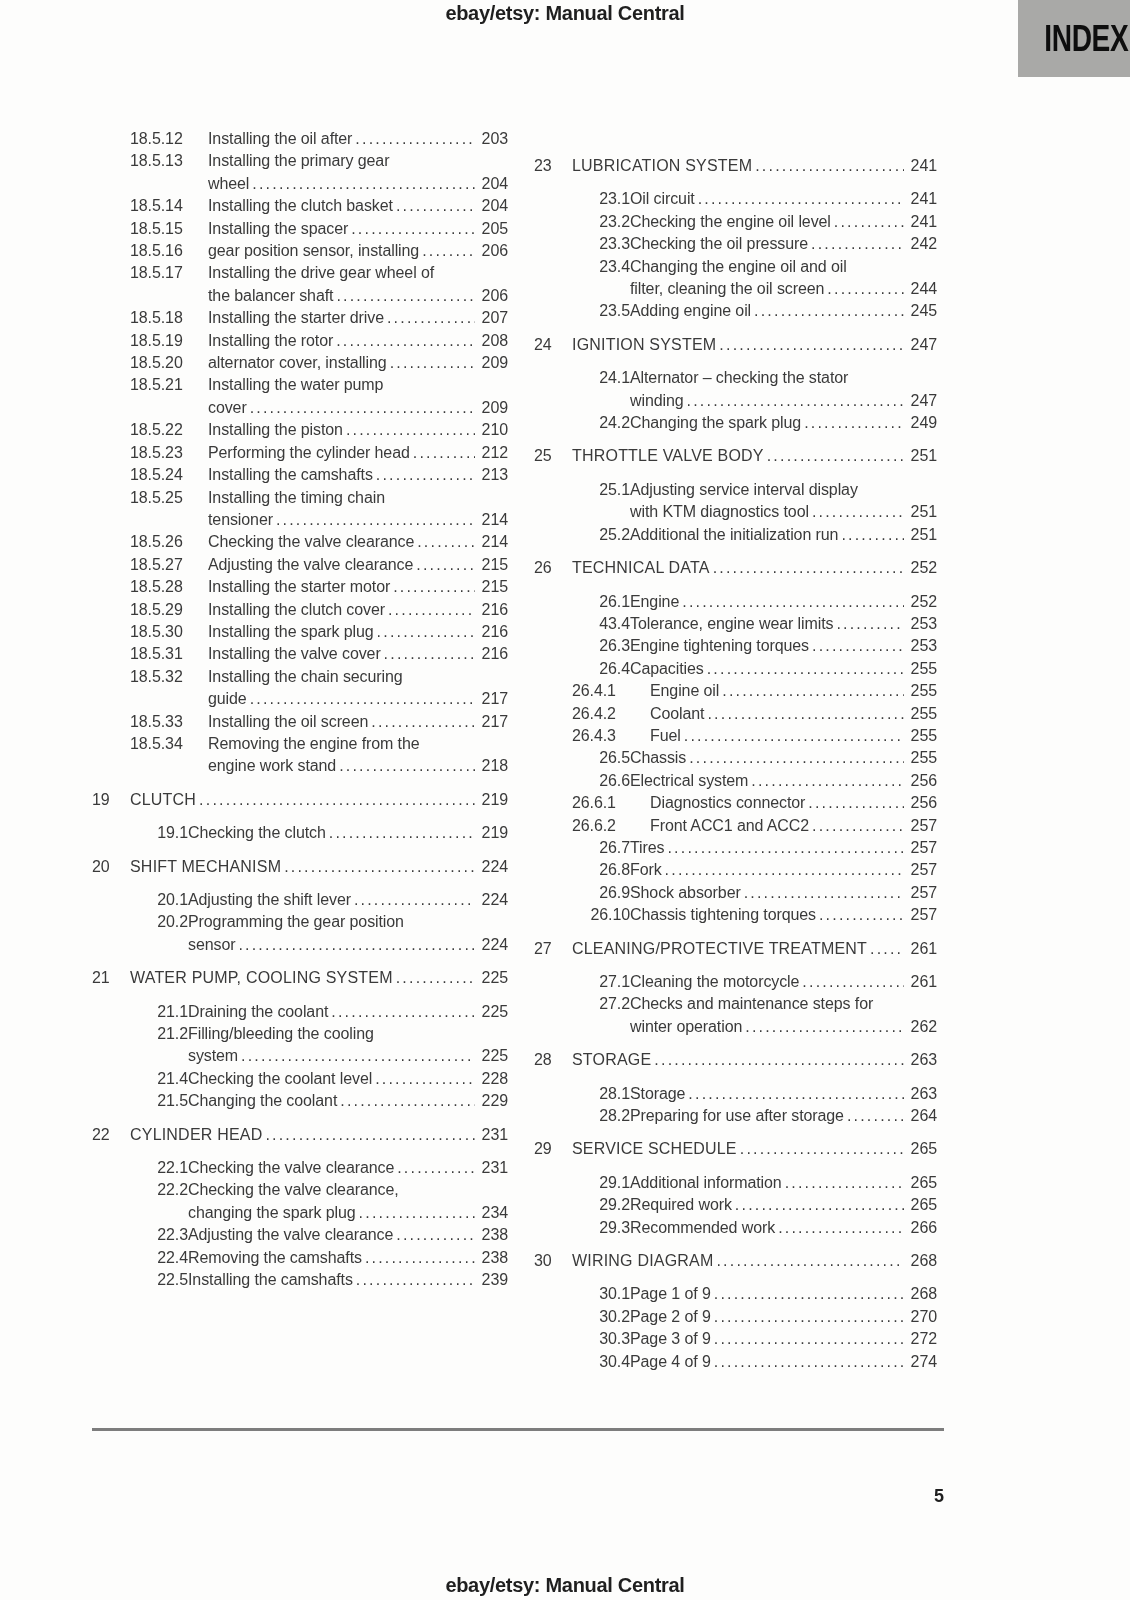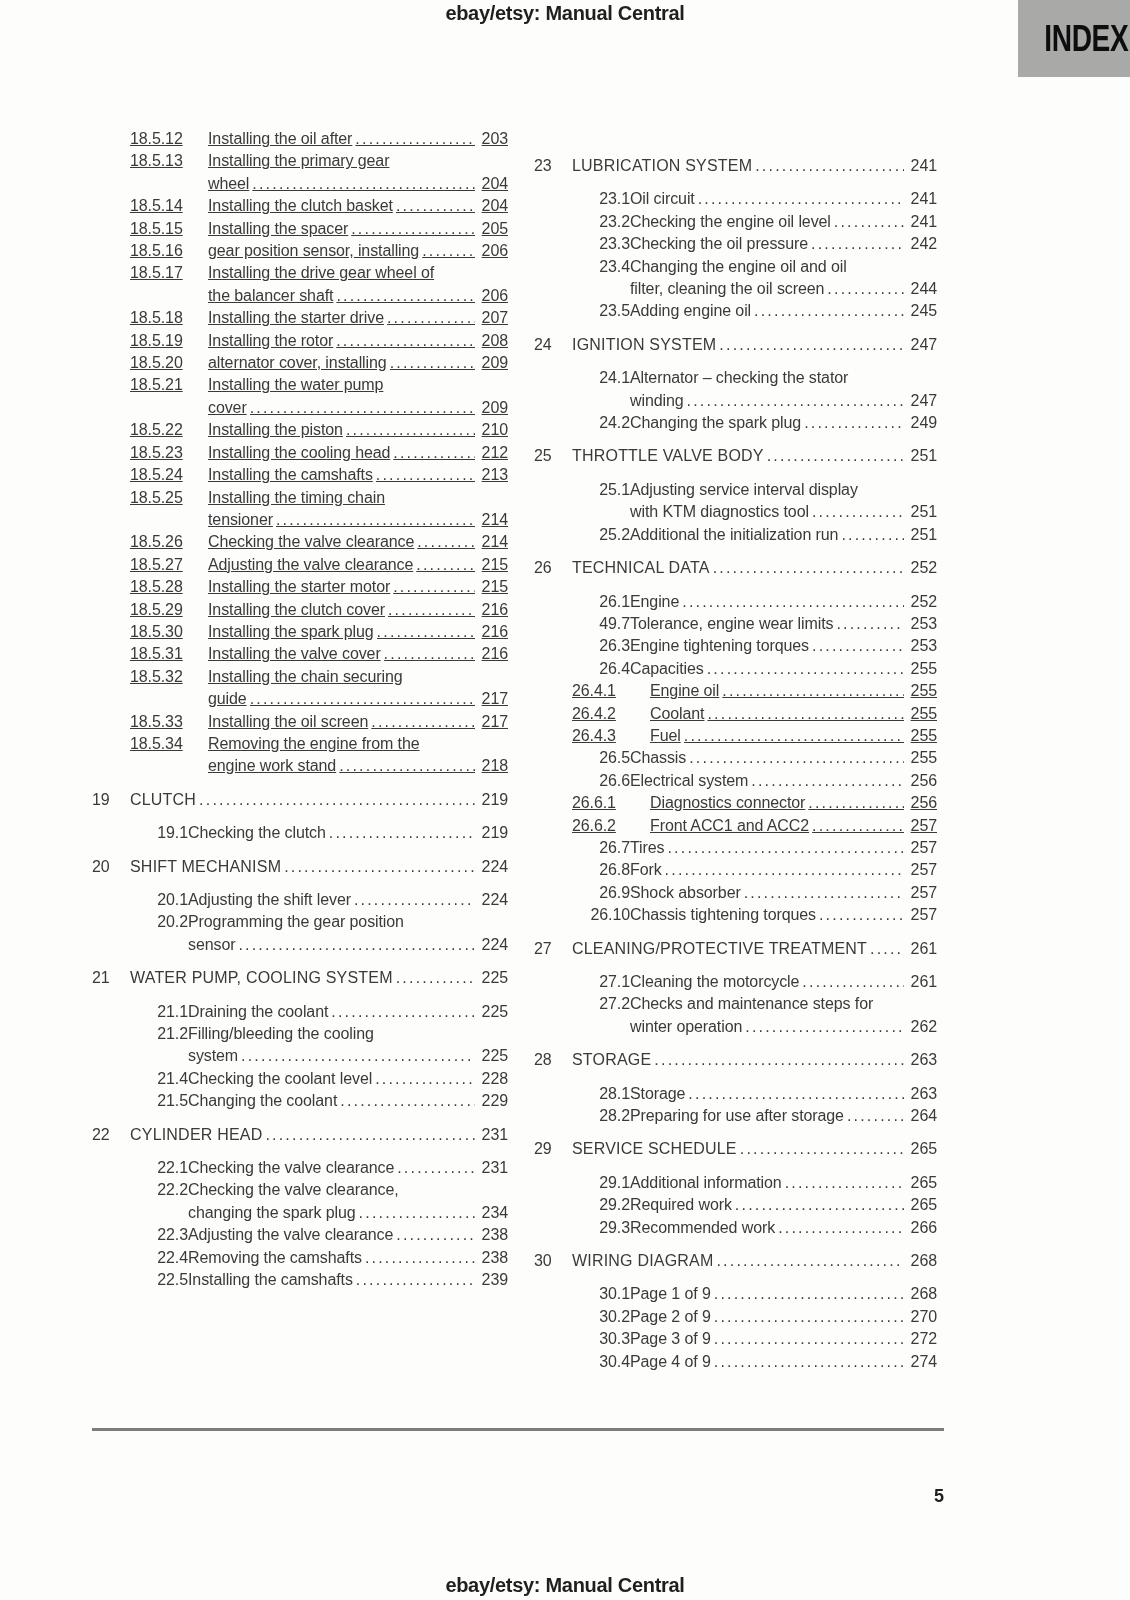--- a/index.html
+++ b/index.html
@@ -35,21 +35,21 @@
   .entry {
     display: flex;
     font-size: 16px; line-height: 22.4px; letter-spacing: -0.1px;
   }
   .entry .num { flex: none; white-space: nowrap; }
   .l1 { margin: 11px 0; }
   .l1 .num { width: 38px; }
   .l1 .lbl { letter-spacing: 0.2px; }
   .l2 { padding-left: 38px; }
   .l2 .num { width: 58px; text-align: right; }
-  .l3 { padding-left: 38px; text-decoration: underline; }
+  .l3 { padding-left: 38px; }
   .l3 .num { width: 78px; }
   .col > .entry.l1:first-child { margin-top: 0; }
   .body { flex: 1; min-width: 0; }
   .line { white-space: nowrap; }
   .line.last { display: flex; align-items: baseline; }
   .lbl { flex: none; white-space: pre; }
   .dots {
     flex: 1; min-width: 12px; overflow: hidden; white-space: nowrap;
     margin: 0 5px 0 3px; letter-spacing: 2.2px;
   }
@@ -192,21 +192,21 @@
             <span class="lbl">Installing the piston</span>
             <span class="dots"></span>
             <span class="pg">210</span>
           </div>
         </div>
       </div>
       <div class="entry l3">
         <span class="num">18.5.23</span>
         <div class="body">
           <div class="line last">
-            <span class="lbl">Installing the cooling head</span>
+            <span class="lbl">Performing the cylinder head</span>
             <span class="dots"></span>
             <span class="pg">212</span>
           </div>
         </div>
       </div>
       <div class="entry l3">
         <span class="num">18.5.24</span>
         <div class="body">
           <div class="line last">
             <span class="lbl">Installing the camshafts</span>
@@ -620,21 +620,21 @@
         <span class="num">26.1</span>
         <div class="body">
           <div class="line last">
             <span class="lbl">Engine</span>
             <span class="dots"></span>
             <span class="pg">252</span>
           </div>
         </div>
       </div>
       <div class="entry l2">
-        <span class="num">49.7</span>
+        <span class="num">43.4</span>
         <div class="body">
           <div class="line last">
             <span class="lbl">Tolerance, engine wear limits</span>
             <span class="dots"></span>
             <span class="pg">253</span>
           </div>
         </div>
       </div>
       <div class="entry l2">
         <span class="num">26.3</span>

